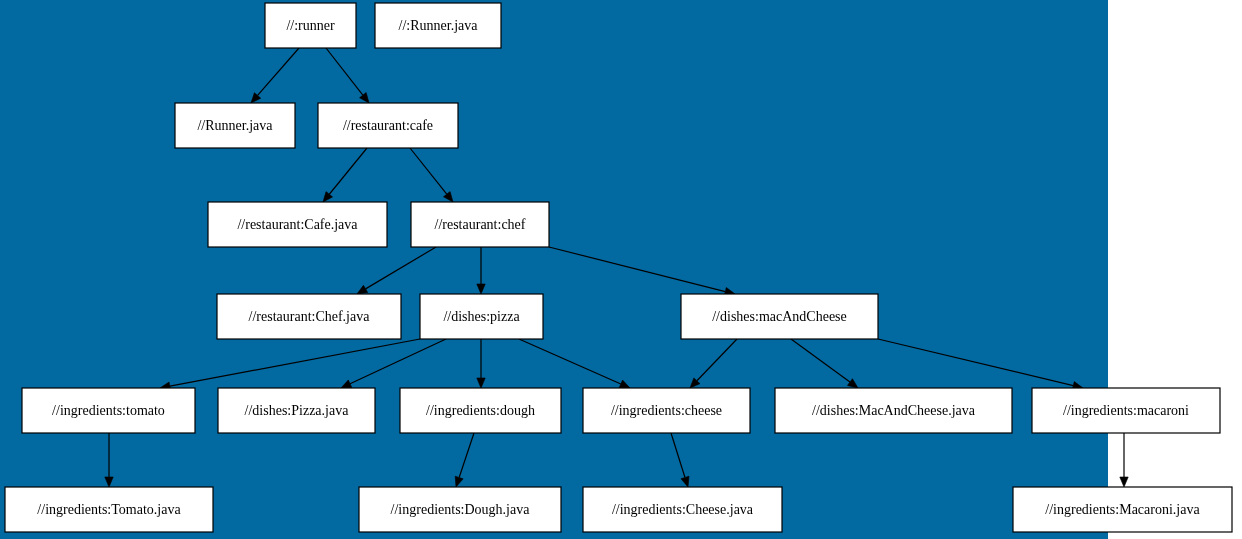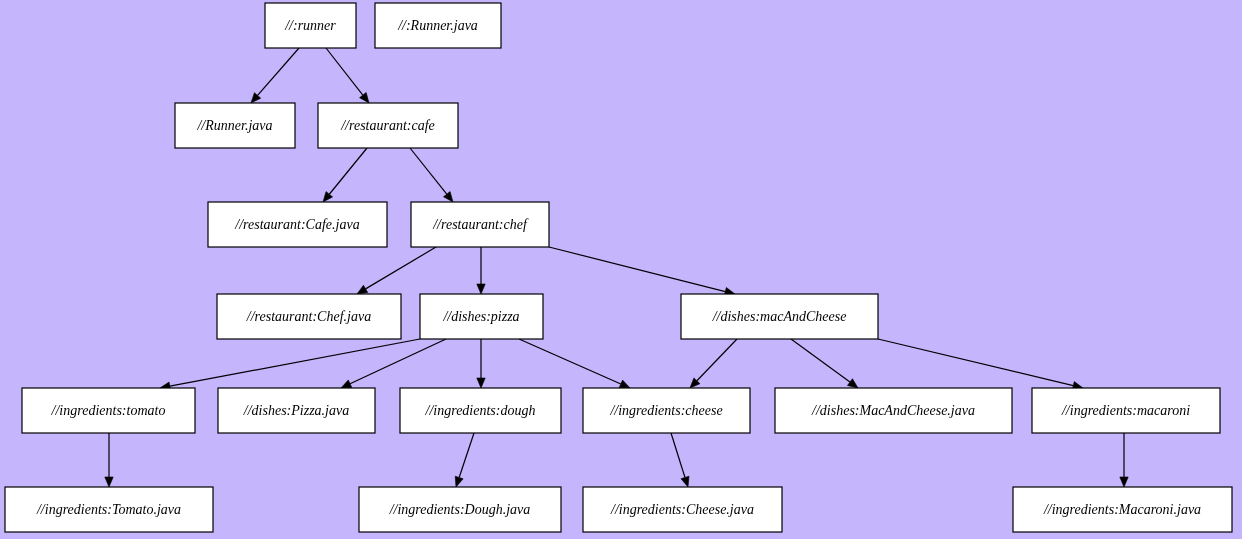--- a/index.html
+++ b/index.html
@@ -8,24 +8,23 @@
     background: #ffffff;
   }
   body {
     width: 1242px;
     height: 539px;
     overflow: hidden;
     font-family: "Liberation Serif", "DejaVu Serif", serif;
   }
   #graph-root {
     position: relative;
-    width: 1242px;
+    width: 1108px;
     height: 539px;
-    background: #c4b5fd;
-    font-style: italic;
+    background: #0369a1;
   }
   svg#graph-svg {
     position: absolute;
     top: 0;
     left: 0;
     width: 1242px;
     height: 539px;
     display: block;
   }
   .node-rect {

